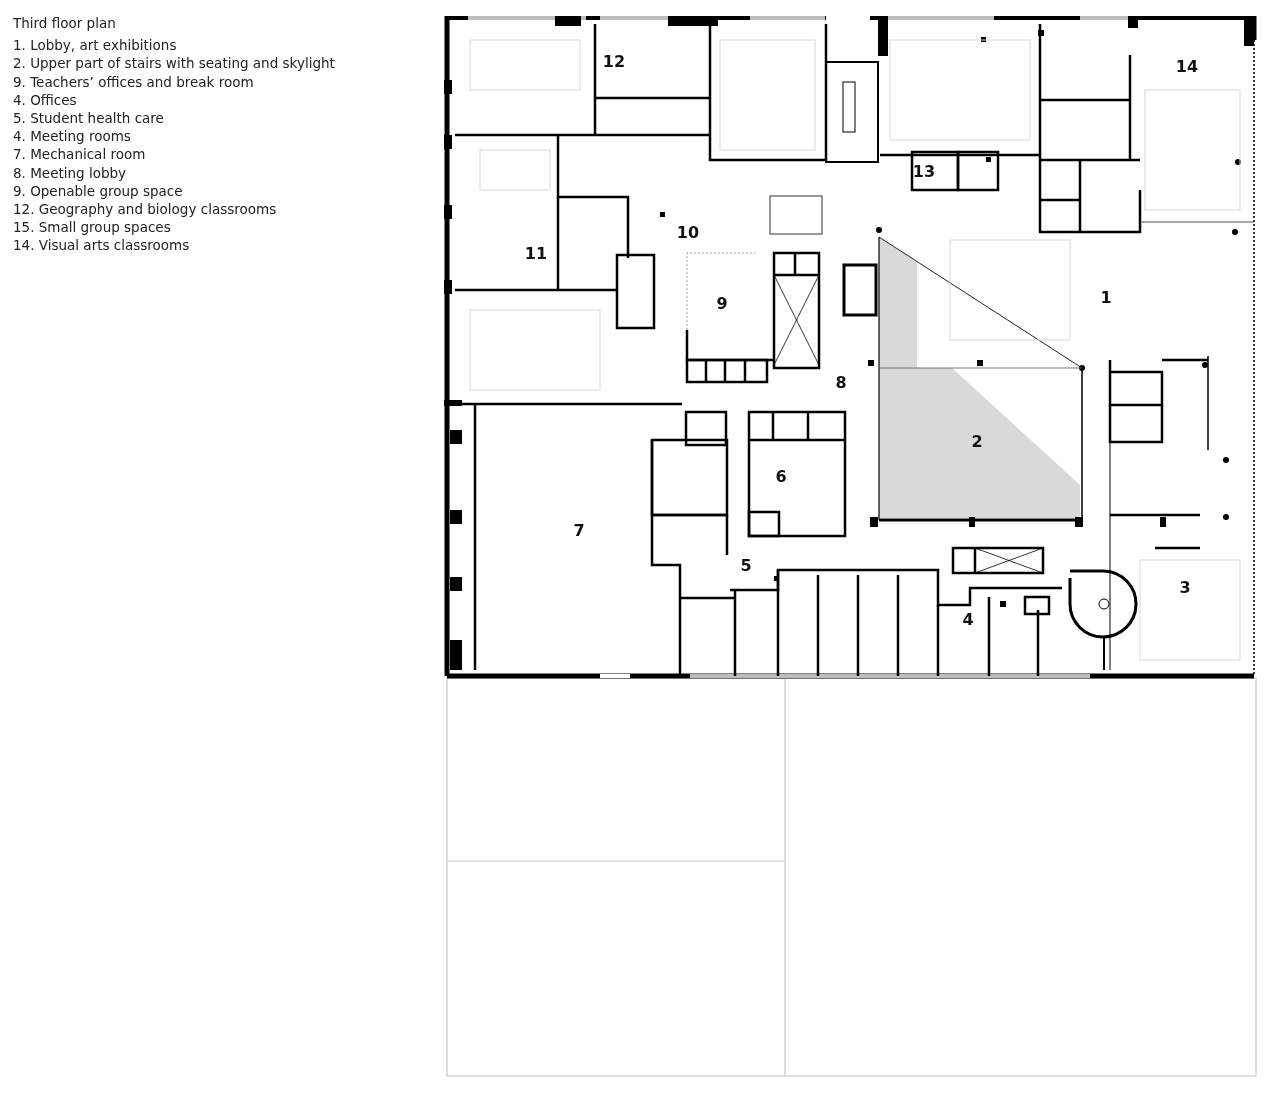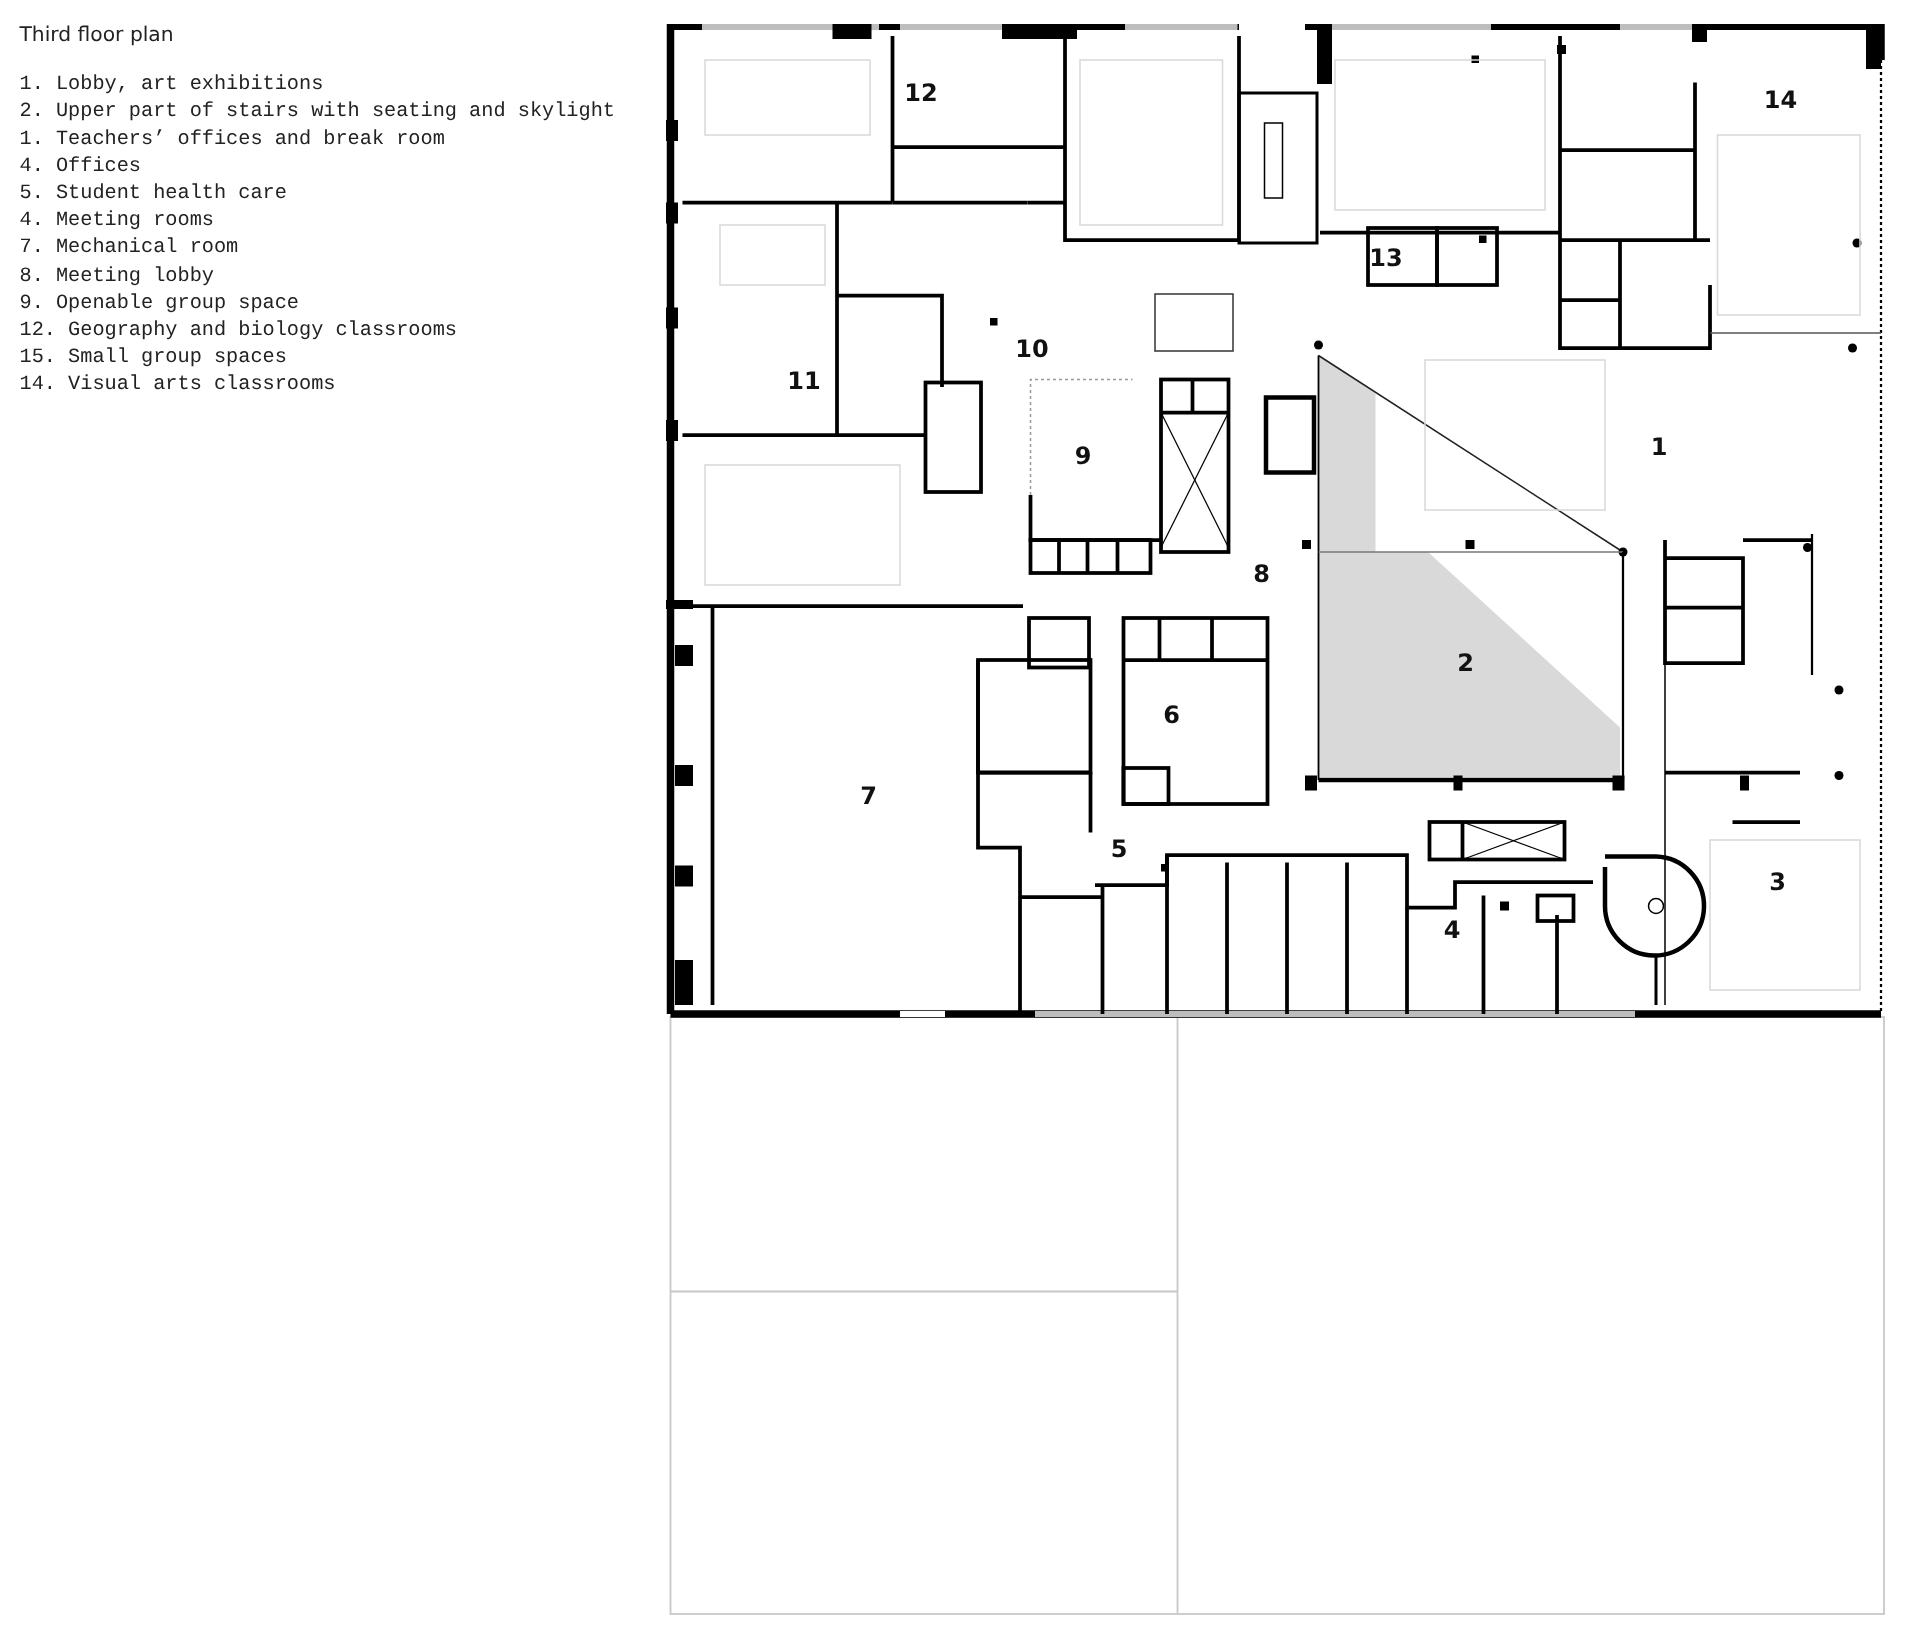--- a/index.html
+++ b/index.html
@@ -1,32 +1,32 @@
 <!DOCTYPE html>
 <html><head>
 <meta charset="utf-8">
 <style>
   html,body{margin:0;padding:0;background:#fff;}
   body{width:1280px;height:1096px;position:relative;overflow:hidden;font-family:"DejaVu Sans","Liberation Sans",sans-serif;}
   .legend{position:absolute;left:13px;top:14px;font-size:13.5px;color:#222;line-height:18.2px;}
-  .legend .title{margin-bottom:16px;}
-  .legend ol{list-style:none;margin:0;padding:0;font-family:Liberation Mono, monospace;}
+  .legend .title{margin-bottom:4px;}
+  .legend ol{list-style:none;margin:0;padding:0;}
   .legend li{white-space:nowrap;}
   svg.plan{position:absolute;left:0;top:0;}
   .lbl{font-family:"DejaVu Sans","Liberation Sans",sans-serif;font-weight:bold;font-size:16px;fill:#111;text-anchor:middle;}
 </style>
 </head>
 <body>
 
 <div class="legend">
   <div class="title">Third floor plan</div>
   <ol>
     <li>1. Lobby, art exhibitions</li>
     <li>2. Upper part of stairs with seating and skylight</li>
-    <li>1. Teachers’ offices and break room</li>
+    <li>9. Teachers’ offices and break room</li>
     <li>4. Offices</li>
     <li>5. Student health care</li>
     <li>4. Meeting rooms</li>
     <li>7. Mechanical room</li>
     <li>8. Meeting lobby</li>
     <li>9. Openable group space</li>
     <li>12. Geography and biology classrooms</li>
     <li>15. Small group spaces</li>
     <li>14. Visual arts classrooms</li>
   </ol>

